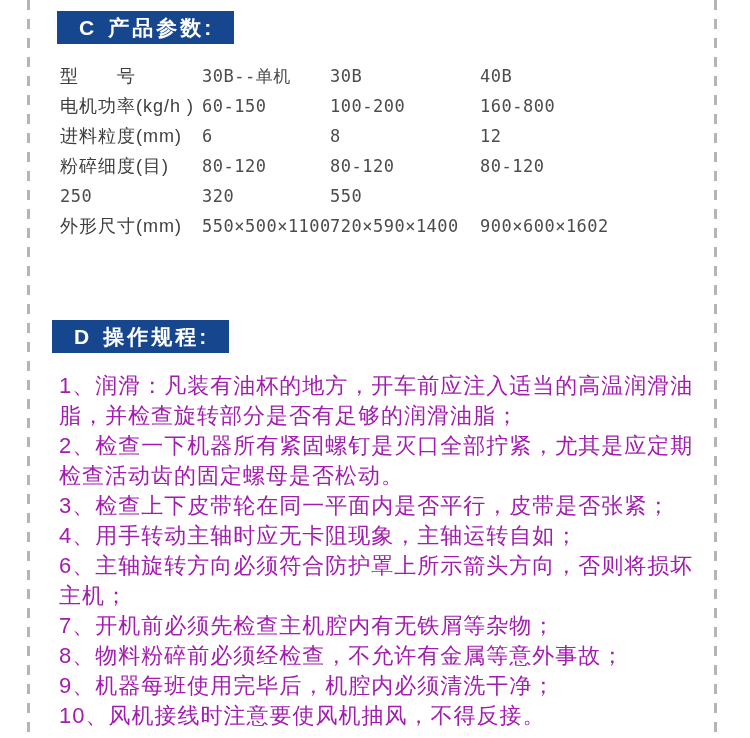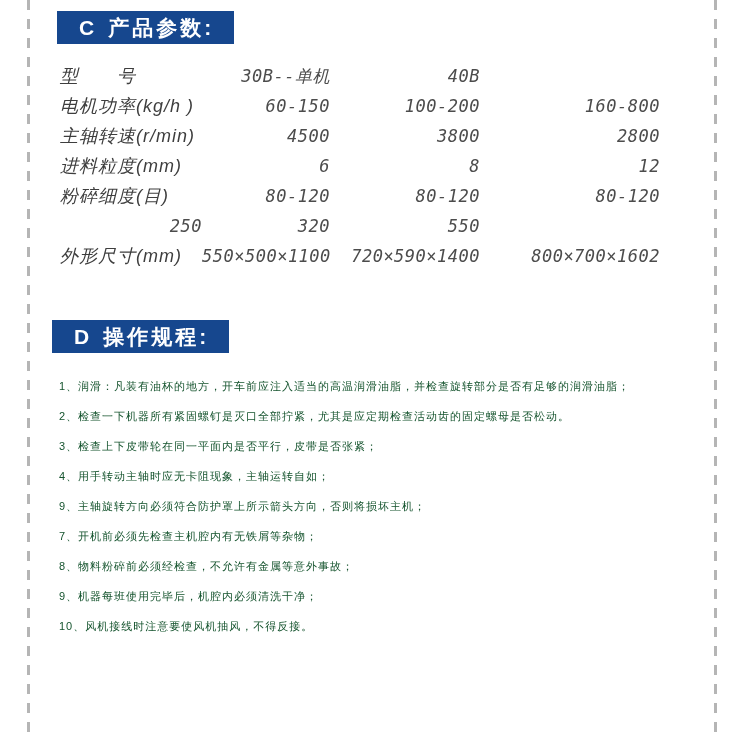--- a/index.html
+++ b/index.html
@@ -25,66 +25,61 @@
     color:#ffffff; font-weight:bold; font-size:21px;
     display:flex; align-items:center; padding:0 20px 0 22px;
     letter-spacing:3px; white-space:nowrap;
   }
   .sec-header .sec-letter { margin-right:14px; letter-spacing:0; }
 
   
   .spec-table { position:absolute; top:61px; left:60px; width:648px; }
   .t-row {
     display:grid; grid-template-columns:142px 128px 150px 180px;
-    height:30px; align-items:center;font-style:italic;
+    height:30px; align-items:center;
   }
   .t-label {
     font-size:18px; color:#3e3e3e; letter-spacing:1px; white-space:nowrap;
   }
   .t-val {
-    text-align:right; font-size:17px; color:#4c4c4c; white-space:nowrap;
+    text-align:left; font-size:17px; color:#4c4c4c; white-space:nowrap;
     font-family:"DejaVu Sans Mono","Liberation Sans",monospace;
     letter-spacing:0.5px;
   }
 
   
   .proc-list {
     position:absolute; top:371px; left:59px; width:650px;
-    font-size:11px; line-height:30px; color:#14532d; letter-spacing:1px;
+    font-size:22px; line-height:30px; color:#a21caf; letter-spacing:1px;
   }
   .proc-item { margin:0; }
 </style>
 </head>
 <body>
 
 <div class="dash-line dash-left"></div>
 <div class="dash-line dash-right"></div>
 
 <div class="sec-header" style="top:11px; left:57px;">
   <span class="sec-letter">C</span>
   <span>产品参数:</span>
 </div>
 
 <div class="spec-table">
   <div class="t-row">
     <div class="t-label">型　　号</div>
     <div class="t-val">30B--单机</div>
+    <div class="t-val">30B</div>
     <div class="t-val">40B</div>
   </div>
   <div class="t-row">
     <div class="t-label">电机功率(kg/h )</div>
     <div class="t-val">60-150</div>
     <div class="t-val">100-200</div>
     <div class="t-val">160-800</div>
-  </div>
-  <div class="t-row">
-    <div class="t-label">主轴转速(r/min)</div>
-    <div class="t-val">4500</div>
-    <div class="t-val">3800</div>
-    <div class="t-val">2800</div>
   </div>
   <div class="t-row">
     <div class="t-label">进料粒度(mm)</div>
     <div class="t-val">6</div>
     <div class="t-val">8</div>
     <div class="t-val">12</div>
   </div>
   <div class="t-row">
     <div class="t-label">粉碎细度(目)</div>
     <div class="t-val">80-120</div>
@@ -93,32 +88,32 @@
   </div>
   <div class="t-row">
     <div class="t-val">250</div>
     <div class="t-val">320</div>
     <div class="t-val">550</div>
   </div>
   <div class="t-row">
     <div class="t-label">外形尺寸(mm)</div>
     <div class="t-val">550×500×1100</div>
     <div class="t-val">720×590×1400</div>
-    <div class="t-val">800×700×1602</div>
+    <div class="t-val">900×600×1602</div>
   </div>
 </div>
 
 <div class="sec-header" style="top:320px; left:52px;">
   <span class="sec-letter">D</span>
   <span>操作规程:</span>
 </div>
 
 <div class="proc-list">
   <p class="proc-item">1、润滑：凡装有油杯的地方，开车前应注入适当的高温润滑油脂，并检查旋转部分是否有足够的润滑油脂；</p>
   <p class="proc-item">2、检查一下机器所有紧固螺钉是灭口全部拧紧，尤其是应定期检查活动齿的固定螺母是否松动。</p>
   <p class="proc-item">3、检查上下皮带轮在同一平面内是否平行，皮带是否张紧；</p>
   <p class="proc-item">4、用手转动主轴时应无卡阻现象，主轴运转自如；</p>
-  <p class="proc-item">9、主轴旋转方向必须符合防护罩上所示箭头方向，否则将损坏主机；</p>
+  <p class="proc-item">6、主轴旋转方向必须符合防护罩上所示箭头方向，否则将损坏主机；</p>
   <p class="proc-item">7、开机前必须先检查主机腔内有无铁屑等杂物；</p>
   <p class="proc-item">8、物料粉碎前必须经检查，不允许有金属等意外事故；</p>
   <p class="proc-item">9、机器每班使用完毕后，机腔内必须清洗干净；</p>
   <p class="proc-item">10、风机接线时注意要使风机抽风，不得反接。</p>
 </div>
 
 </body></html>

